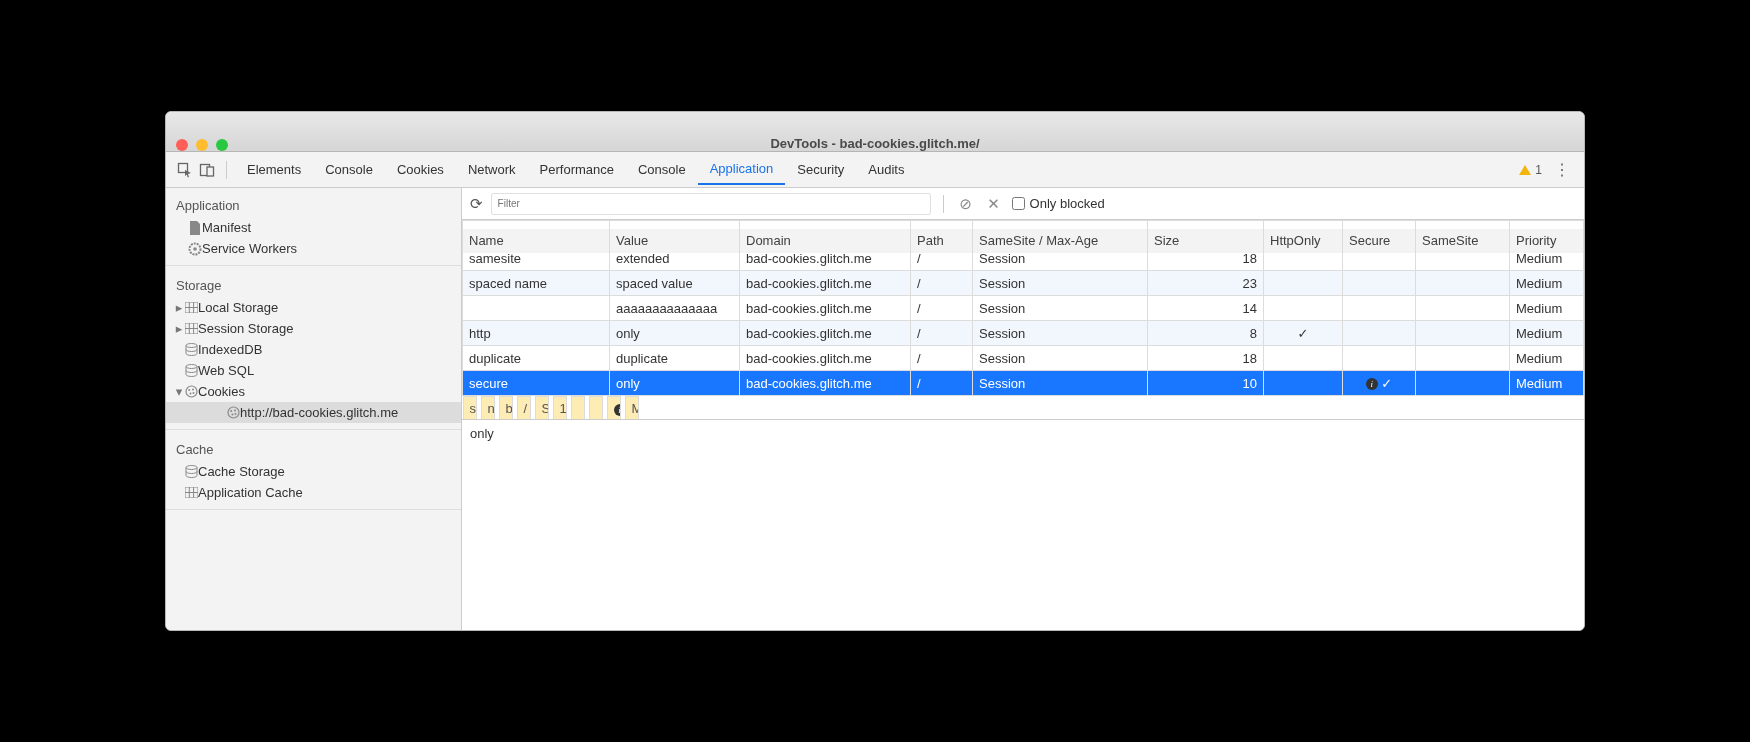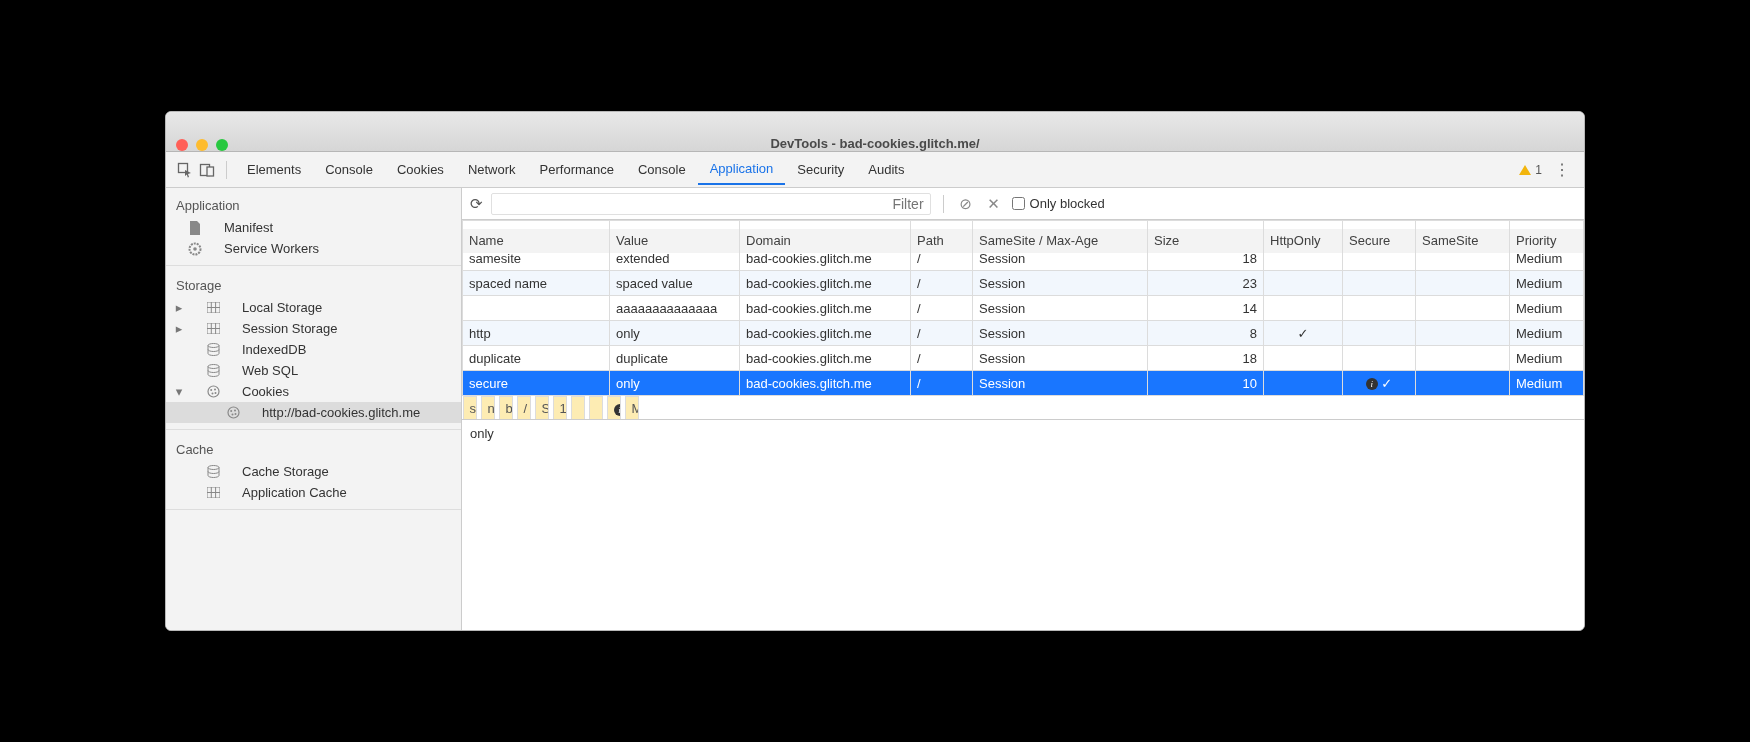--- a/index.html
+++ b/index.html
@@ -59,36 +59,36 @@
   
   .body { flex:1; display:flex; overflow:hidden; }
   .sidebar {
     width: 297px;
     background:#f3f3f3;
     border-right:1px solid #ccc;
     overflow-y:auto;
     padding-top:4px;
   }
   .side-section-title { padding: 6px 10px 4px 10px; color:#555; font-size:13px; }
-  .side-item { display:flex; align-items:center; gap:22px; padding: 3px 10px 3px 22px; cursor:pointer; color:#333;}
+  .side-item { display:flex; align-items:center; gap:0; padding: 3px 10px 3px 22px; cursor:pointer; color:#333;}
   .side-item .caret { width:10px; text-align:center; color:#777; margin-left:-14px;}
   .side-item .icon { width:14px; height:14px; display:flex; align-items:center; justify-content:center; color:#5f6368;}
   .side-item.sel { background:#dcdcdc; }
   .side-sub { padding-left: 60px; }
   .side-divider { height:1px; background:#ddd; margin:6px 0; }
   
   .pane { flex:1; display:flex; flex-direction:column; }
   .toolbar {
     height:32px; border-bottom:1px solid #ccc; display:flex; align-items:center; gap:8px; padding:0 8px;
   }
   .toolbar .reload { font-size:15px; color:#555; cursor:pointer; }
   .filter-input {
     flex:0 0 440px;
     height:22px; border:1px solid #e0e0e0; border-radius:2px; padding:0 6px;
-    font-size:14px; color:#666; background:#fff;text-align:right;
+    font-size:10px; color:#666; background:#fff;
   }
   .toolbar .sep { width:1px; height:18px; background:#ccc; margin:0 4px;}
   .toolbar .ghost { color:#888; cursor:pointer; font-size:15px; width:20px; text-align:center;}
   .toolbar label { display:flex; align-items:center; gap:5px; font-size:13px; color:#333;}
   input[type=checkbox]{ width:13px; height:13px; }
   
   .table-wrap { flex:1; overflow:auto; }
   table { border-collapse:collapse; width:100%; table-layout:fixed; }
   th, td {
     border:1px solid #dcdcdc;

